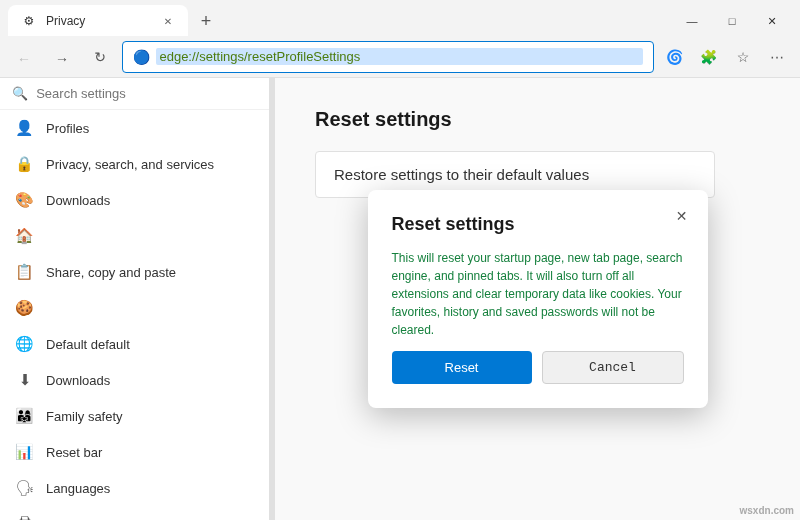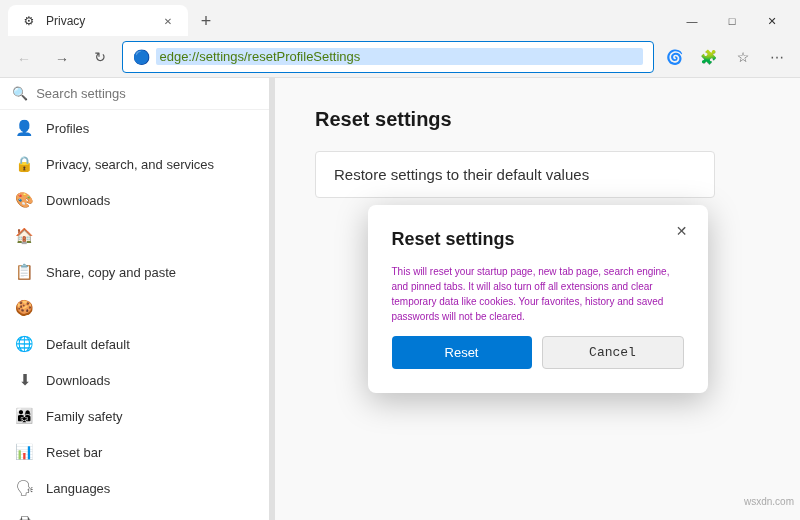--- a/index.html
+++ b/index.html
@@ -40,26 +40,26 @@
     
     .main-panel { flex: 1; background: #f9f9f9; padding: 30px 40px; overflow-y: auto; position: relative; }
     .page-title { font-size: 20px; font-weight: 600; color: #1a1a1a; margin-bottom: 20px; }
     .restore-btn { display: flex; align-items: center; padding: 14px 18px; background: #fff; border: 1px solid #e0e0e0; border-radius: 4px; cursor: pointer; font-size: 15px; color: #333; max-width: 400px; }
 
     
     .dialog-overlay { position: absolute; top: 0; left: 0; right: 0; bottom: 0; display: flex; align-items: center; justify-content: center; }
     .dialog { background: #fff; border-radius: 8px; box-shadow: 0 8px 32px rgba(0,0,0,0.25); padding: 24px; width: 340px; position: relative; }
     .dialog-title { font-size: 18px; font-weight: 600; color: #1a1a1a; margin-bottom: 14px; }
     .dialog-close { position: absolute; top: 12px; right: 12px; width: 28px; height: 28px; border-radius: 4px; display: flex; align-items: center; justify-content: center; cursor: pointer; font-size: 14px; color: #555; }
-    .dialog-body { font-size: 10px; color: #a21caf; line-height: 1.5; margin-bottom: 12px; }
+    .dialog-body { font-size: 12px; color: #15803d; line-height: 1.5; margin-bottom: 12px; }
     .dialog-actions { display: flex; gap: 10px; }
     .btn-reset { flex: 1; padding: 8px 16px; background: #0078d4; color: #fff; border: none; border-radius: 4px; font-size: 13px; cursor: pointer; font-weight: 500; }
     .btn-cancel { flex: 1; padding: 8px 16px; background: #f0f0f0; color: #333; border: 1px solid #d0d0d0; border-radius: 4px; font-size: 13px; cursor: pointer; font-family: Liberation Mono, monospace; }
 
-    .wsxdn { position: fixed; bottom: 13px; right: 6px; font-size: 10px; color: #aaa; }
+    .wsxdn { position: fixed; bottom: 4px; right: 6px; font-size: 10px; color: #aaa; font-weight: bold; }
   </style>
 </head>
 <body>
 
 <div class="browser-frame">
 
   <div class="tab-bar">
     <div class="tab">
       <span class="browser-icon">⚙</span>
       <span>Privacy</span>

